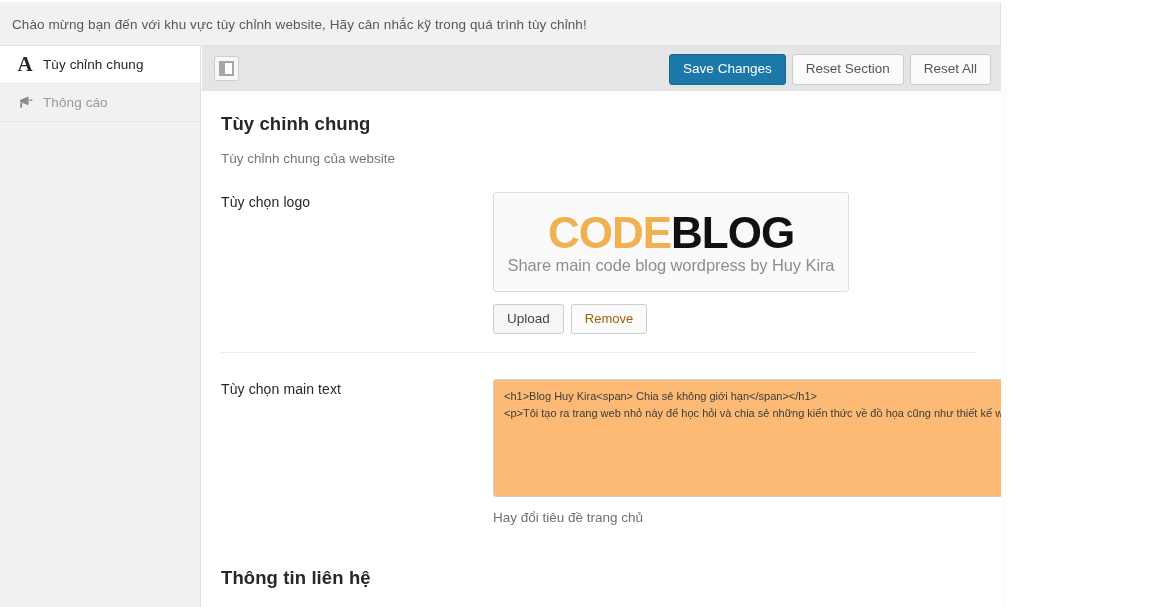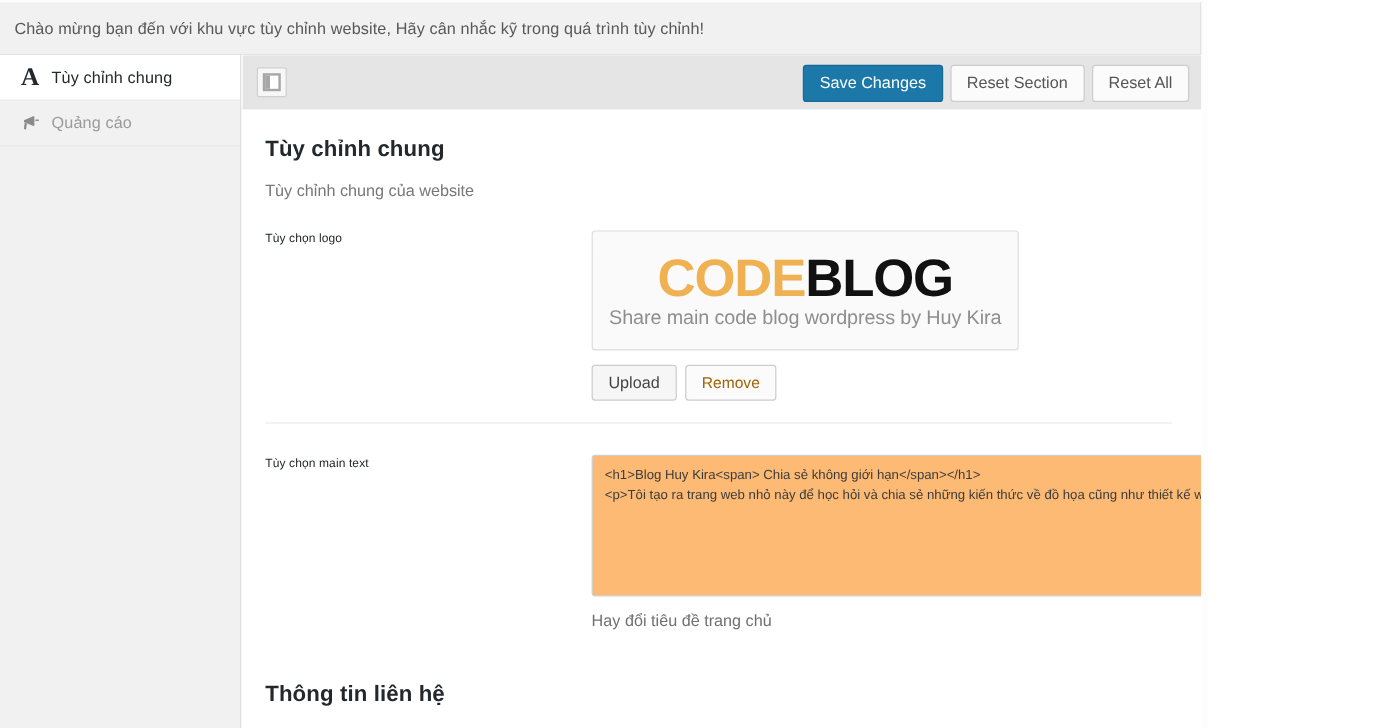--- a/index.html
+++ b/index.html
@@ -182,21 +182,21 @@
 
   
   .field {
     display: flex;
     padding: 26px 0 18px 0;
     border-bottom: 1px solid #ececec;
   }
   .field.no-rule { border-bottom: none; }
   .field-label {
     flex: 0 0 272px;
-    font-size: 10px;
+    font-size: 14px;
     color: #23282d;
     padding-top: 2px;
     letter-spacing: 0.1px;
   }
   .field-body { flex: 1 1 auto; min-width: 0; }
 
   
   .logo-box {
     width: 356px;
     height: 100px;
@@ -301,21 +301,21 @@
       </div>
 
       <div class="side-item">
         <span class="side-icon">
           <svg width="17" height="17" viewBox="0 0 20 20" fill="currentColor" aria-hidden="true">
             <path d="M3.5 7.2 L12.6 3.3 C13.1 3.1 13.7 3.4 13.7 4 L13.7 12.2 C13.7 12.8 13.1 13.1 12.6 12.9 L3.5 9.0 Z"></path>
             <path d="M4.2 9.6 L6.4 10.5 L5.6 15.8 C5.55 16.2 5.2 16.4 4.85 16.3 L3.9 16.0 C3.6 15.9 3.45 15.6 3.5 15.3 Z"></path>
             <rect x="14.6" y="6.6" width="3.6" height="1.5" rx="0.7"></rect>
           </svg>
         </span>
-        <span class="side-label">Quảng cáo</span>
+        <span class="side-label">Thông cáo</span>
       </div>
 
     </div>
 
     <div class="content">
 
       <div class="toolbar">
         <div class="layout-btn">
           <span class="layout-glyph"></span>
         </div>

